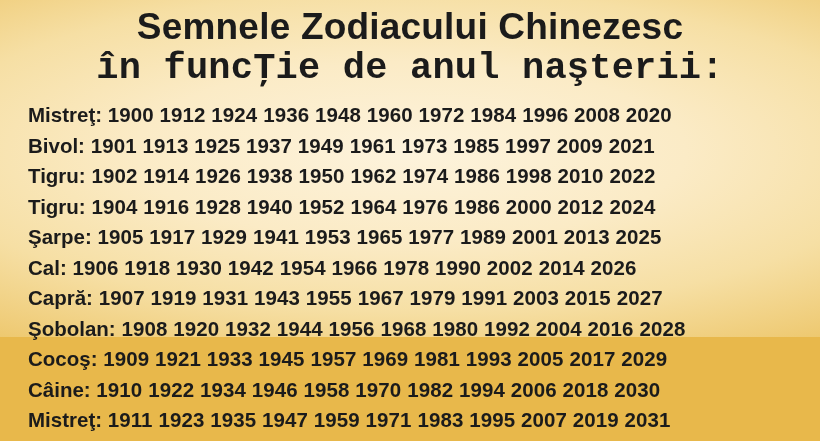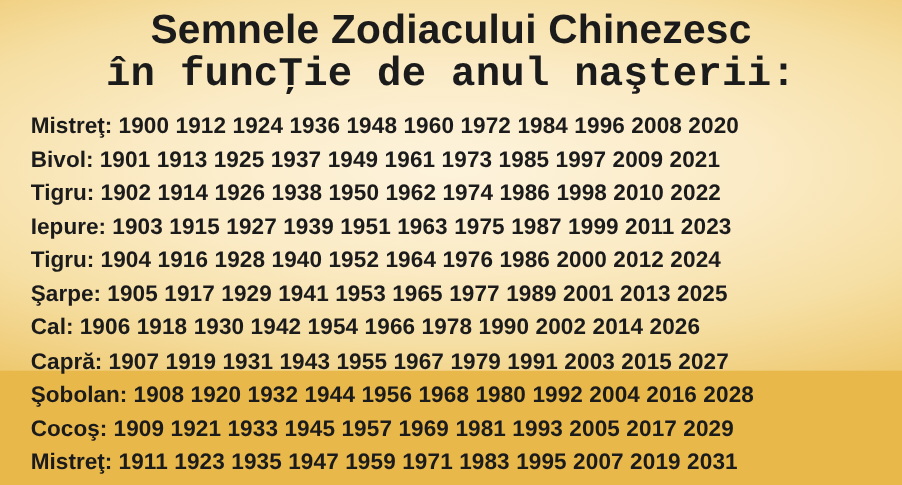--- a/index.html
+++ b/index.html
@@ -83,24 +83,20 @@
     <div class="row">
       <span class="sign">Bivol:</span>
       <span class="years">1901 1913 1925 1937 1949 1961 1973 1985 1997 2009 2021</span>
     </div>
 
     <div class="row">
       <span class="sign">Tigru:</span>
       <span class="years">1902 1914 1926 1938 1950 1962 1974 1986 1998 2010 2022</span>
     </div>
 
-    <div class="row">
-      <span class="sign">Iepure:</span>
-      <span class="years">1903 1915 1927 1939 1951 1963 1975 1987 1999 2011 2023</span>
-    </div>
 
     <div class="row">
       <span class="sign">Tigru:</span>
       <span class="years">1904 1916 1928 1940 1952 1964 1976 1986 2000 2012 2024</span>
     </div>
 
     <div class="row">
       <span class="sign">Şarpe:</span>
       <span class="years">1905 1917 1929 1941 1953 1965 1977 1989 2001 2013 2025</span>
     </div>
@@ -118,20 +114,24 @@
     <div class="row">
       <span class="sign">Şobolan:</span>
       <span class="years">1908 1920 1932 1944 1956 1968 1980 1992 2004 2016 2028</span>
     </div>
 
     <div class="row">
       <span class="sign">Cocoş:</span>
       <span class="years">1909 1921 1933 1945 1957 1969 1981 1993 2005 2017 2029</span>
     </div>
 
+    <div class="row">
+      <span class="sign">Câine:</span>
+      <span class="years">1910 1922 1934 1946 1958 1970 1982 1994 2006 2018 2030</span>
+    </div>
 
     <div class="row">
       <span class="sign">Mistreţ:</span>
       <span class="years">1911 1923 1935 1947 1959 1971 1983 1995 2007 2019 2031</span>
     </div>
 
   </div>
 </div>
 
 </body></html>

